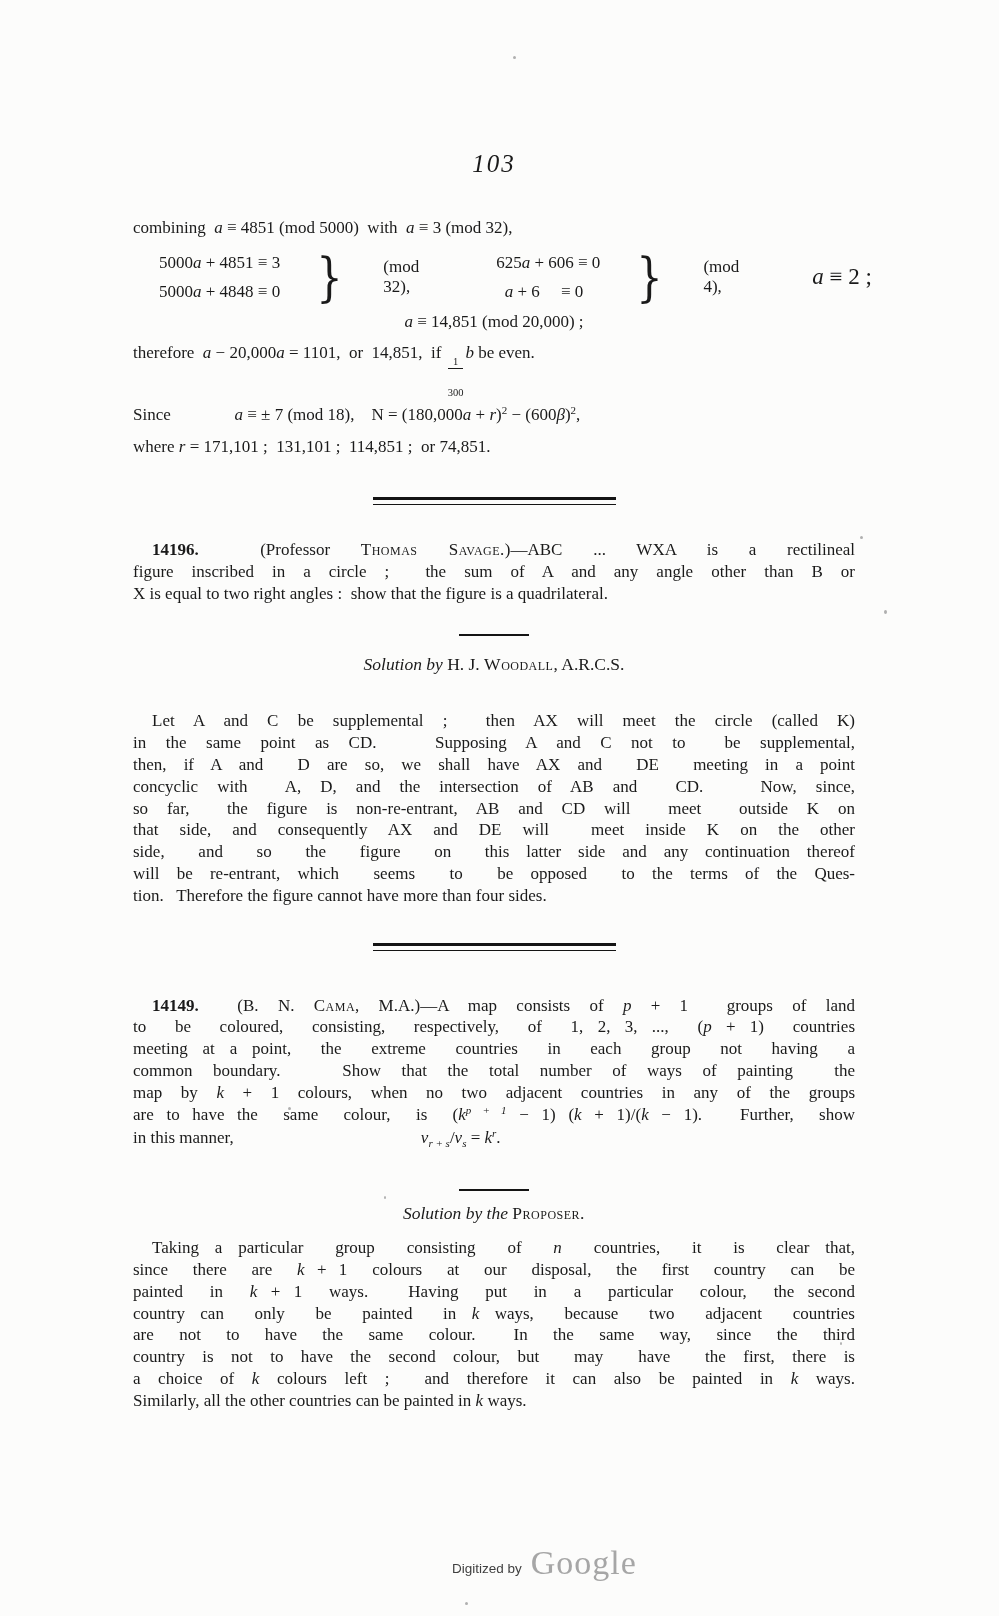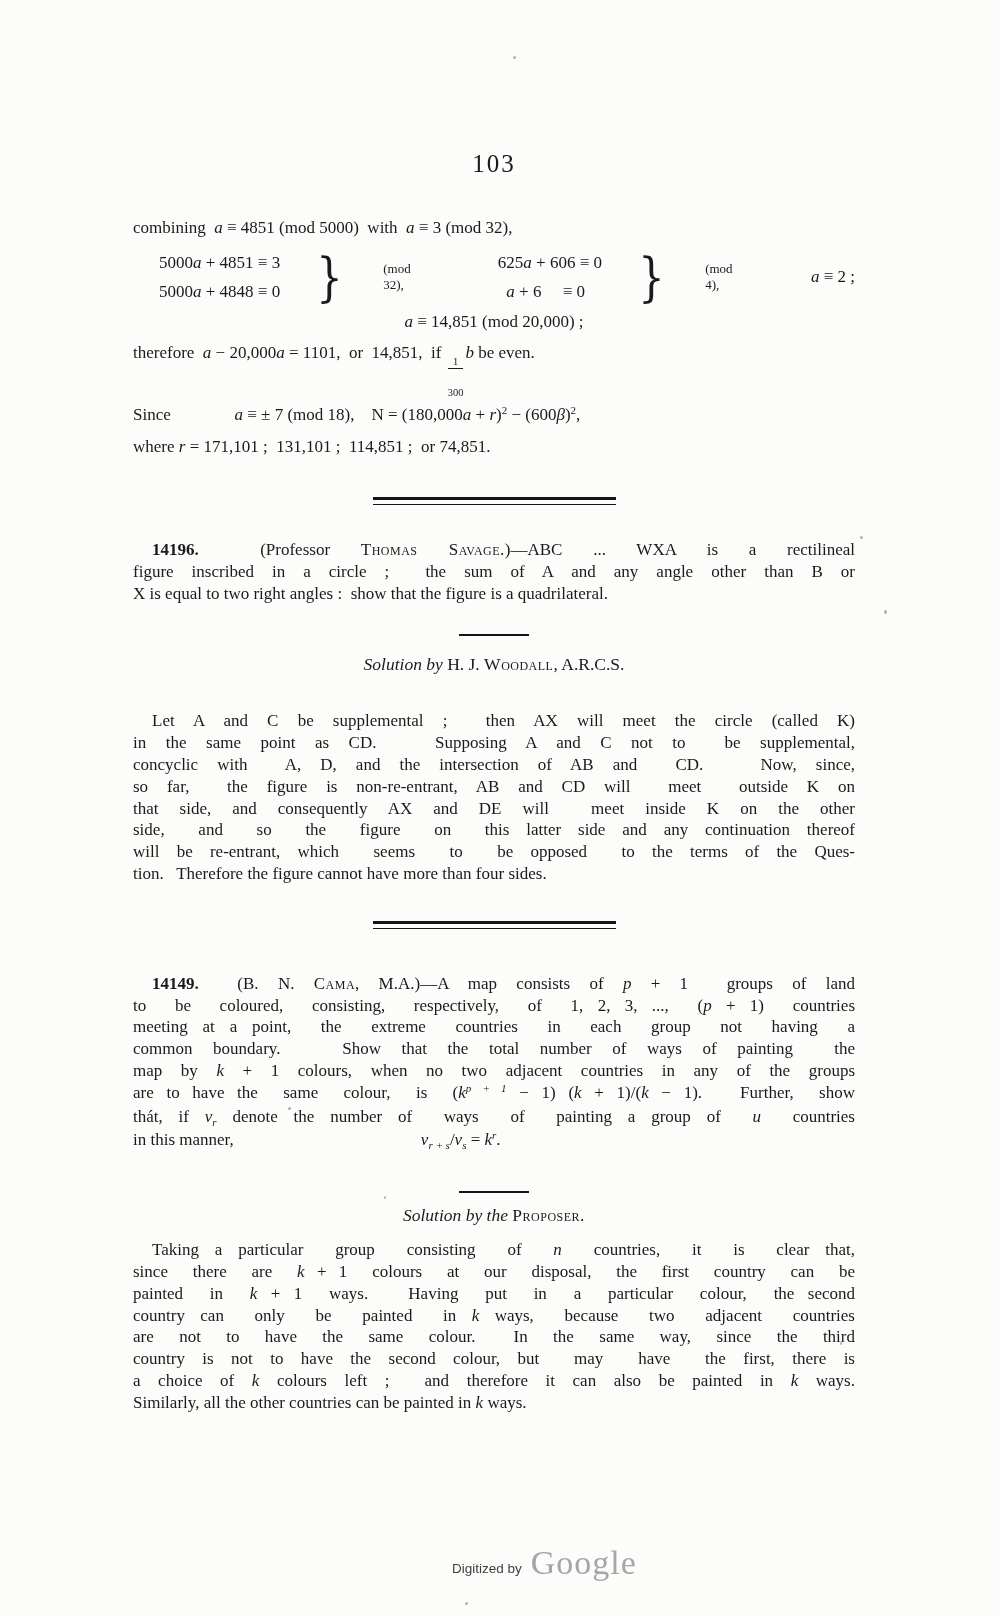--- a/index.html
+++ b/index.html
@@ -16,20 +16,21 @@
   .content{
     position:absolute;
     left:133px;top:0;
     width:722px;
   }
   .pagenum{
     padding-top:150px;
     text-align:center;
     font-size:25px;
     letter-spacing:2px;
+    font-style:italic;
   }
   .mathline{
     font-size:17px;
     line-height:28px;
     white-space:pre;
     margin-top:3px;
   }
   .intro{margin-top:36px;}
   .eqrow{
     margin-top:6px;
@@ -45,22 +46,22 @@
   }
   .g2{margin-left:46px;}
   .brace{
     font-family:"DejaVu Serif",serif;
     font-size:52px;
     font-weight:300;
     line-height:0.9;
     transform:scaleX(0.8);
     margin:0 2px;
   }
-  .modlbl{font-size:13px;margin-left:4px;}
-  .eqextra{font-size:17px;margin-left:42px;white-space:pre;}
+  .modlbl{font-size:17px;margin-left:4px;}
+  .eqextra{font-size:23px;margin-left:42px;white-space:pre;}
   .centerline{
     font-size:17px;
     line-height:28px;
     text-align:center;
     margin-top:2px;
   }
   .divider-double{
     width:243px;
     margin:36px auto 0 auto;
     border-top:3px solid #141414;
@@ -178,38 +179,38 @@
         <div class="tl">X is equal to two right angles :  show that the figure is a quadrilateral.</div>
       </div>
 
     <div class="divider-short"></div>
 
     <div class="heading"><span class="i">Solution by</span> H. J. <span class="sc">Woodall</span>, A.R.C.S.</div>
 
     <div class="para p-sol">
         <div class="tl">Let A and C be supplemental ;  then AX will meet the circle (called K)</div>
         <div class="tl">in the same point as CD.   Supposing A and C not to  be supplemental,</div>
+        <div class="tl">then, if A and  D are so, we shall have AX and  DE  meeting in a point</div>
         <div class="tl">concyclic with  A, D, and the intersection of AB and  CD.   Now, since,</div>
         <div class="tl">so far,  the figure is non-re-entrant, AB and CD will  meet  outside K on</div>
         <div class="tl">that side, and consequently AX and DE will  meet inside K on the other</div>
         <div class="tl">side,  and  so  the  figure  on  this latter side and any continuation thereof</div>
         <div class="tl">will be re-entrant, which  seems  to  be opposed  to the terms of the Ques-</div>
         <div class="tl">tion.   Therefore the figure cannot have more than four sides.</div>
       </div>
 
     <div class="divider-double dd2"></div>
 
     <div class="para p-14149">
         <div class="tl"><span class="b">14149.</span>  (B. N. <span class="sc">Cama</span>, M.A.)—A map consists of <span class="i">p</span> + 1  groups of land</div>
         <div class="tl">to  be  coloured,  consisting,  respectively,  of  1, 2, 3, ...,  (<span class="i">p</span> + 1)  countries</div>
         <div class="tl">meeting at a point,  the  extreme  countries  in  each  group  not  having  a</div>
         <div class="tl">common boundary.   Show that the total number of ways of painting  the</div>
         <div class="tl">map by <span class="i">k</span> + 1 colours, when no two adjacent countries in any of the groups</div>
         <div class="tl">are to have the  same  colour,  is  (<span class="i">k</span><span class="sup i">p + 1</span> − 1) (<span class="i">k</span> + 1)/(<span class="i">k</span> − 1).   Further,  show</div>
-        <div class="tl">thát, if <span class="i">v</span><span class="sub i">r</span> denote the number of  ways  of  painting a group of  <span class="i">u</span>  countries</div>
         <div class="tl">in this manner,                                            <span class="i">v</span><span class="sub i">r + s</span>/<span class="i">v</span><span class="sub i">s</span> = <span class="i">k</span><span class="sup i">r</span>.</div>
       </div>
 
     <div class="divider-short ds2"></div>
 
     <div class="heading h2"><span class="i">Solution by the</span> <span class="sc">Proposer.</span></div>
 
     <div class="para p-sol2">
         <div class="tl">Taking a particular  group  consisting  of  <span class="i">n</span>  countries,  it  is  clear that,</div>
         <div class="tl">since  there  are  <span class="i">k</span> + 1  colours  at  our  disposal,  the  first  country  can  be</div>

